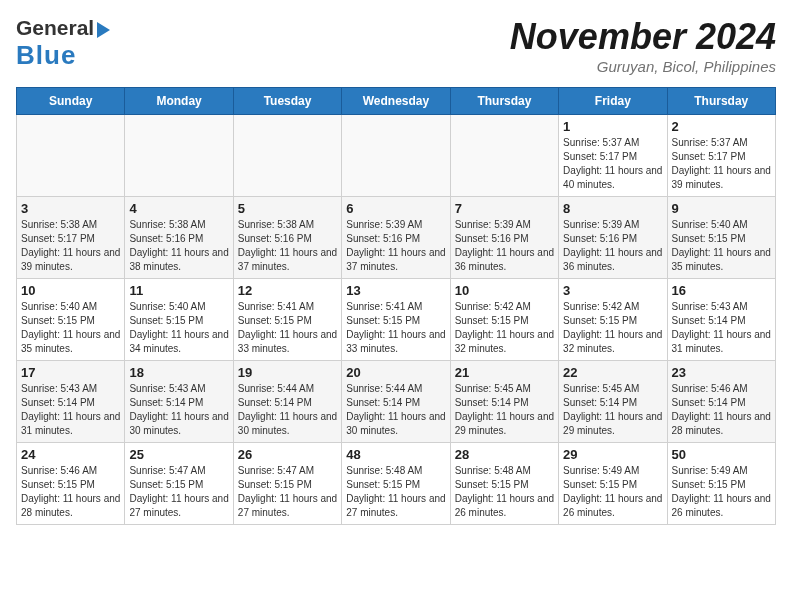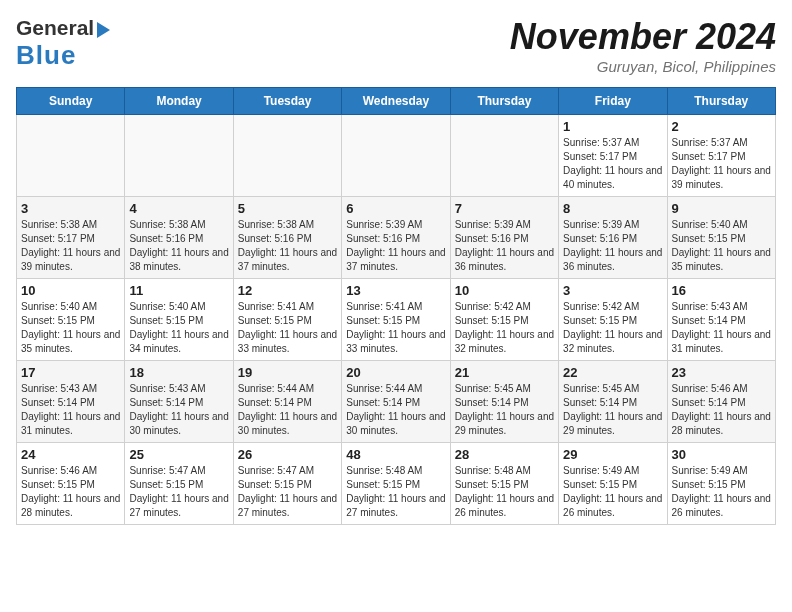--- a/index.html
+++ b/index.html
@@ -89,17 +89,17 @@
           <td><span class="day-num">22</span><span class="cell-text">Sunrise: 5:45 AM<br>Sunset: 5:14 PM<br>Daylight: 11 hours and 29 minutes.</span></td>
           <td><span class="day-num">23</span><span class="cell-text">Sunrise: 5:46 AM<br>Sunset: 5:14 PM<br>Daylight: 11 hours and 28 minutes.</span></td>
         </tr>
         <tr>
           <td><span class="day-num">24</span><span class="cell-text">Sunrise: 5:46 AM<br>Sunset: 5:15 PM<br>Daylight: 11 hours and 28 minutes.</span></td>
           <td><span class="day-num">25</span><span class="cell-text">Sunrise: 5:47 AM<br>Sunset: 5:15 PM<br>Daylight: 11 hours and 27 minutes.</span></td>
           <td><span class="day-num">26</span><span class="cell-text">Sunrise: 5:47 AM<br>Sunset: 5:15 PM<br>Daylight: 11 hours and 27 minutes.</span></td>
           <td><span class="day-num">48</span><span class="cell-text">Sunrise: 5:48 AM<br>Sunset: 5:15 PM<br>Daylight: 11 hours and 27 minutes.</span></td>
           <td><span class="day-num">28</span><span class="cell-text">Sunrise: 5:48 AM<br>Sunset: 5:15 PM<br>Daylight: 11 hours and 26 minutes.</span></td>
           <td><span class="day-num">29</span><span class="cell-text">Sunrise: 5:49 AM<br>Sunset: 5:15 PM<br>Daylight: 11 hours and 26 minutes.</span></td>
-          <td><span class="day-num">30</span><span class="cell-text">Sunrise: 5:49 AM<br>Sunset: 5:15 PM<br>Daylight: 11 hours and 26 minutes.</span></td>
+          <td><span class="day-num">50</span><span class="cell-text">Sunrise: 5:49 AM<br>Sunset: 5:15 PM<br>Daylight: 11 hours and 26 minutes.</span></td>
         </tr>
       </tbody>
   </table>
 </div>
 
 </body></html>

